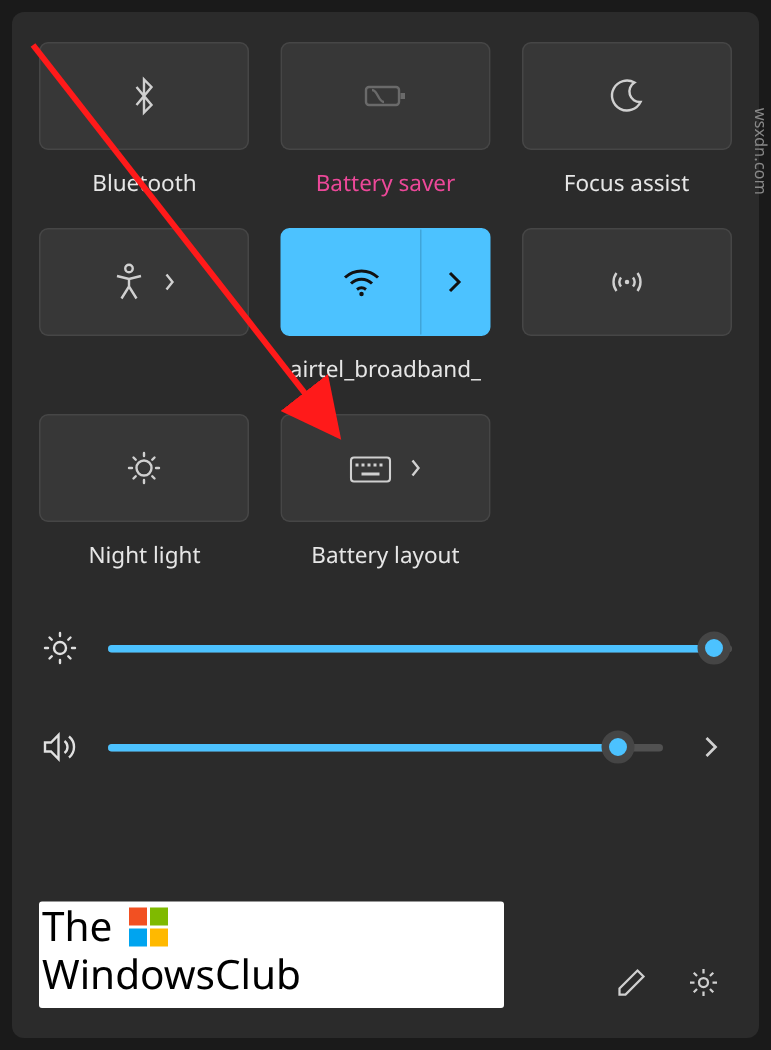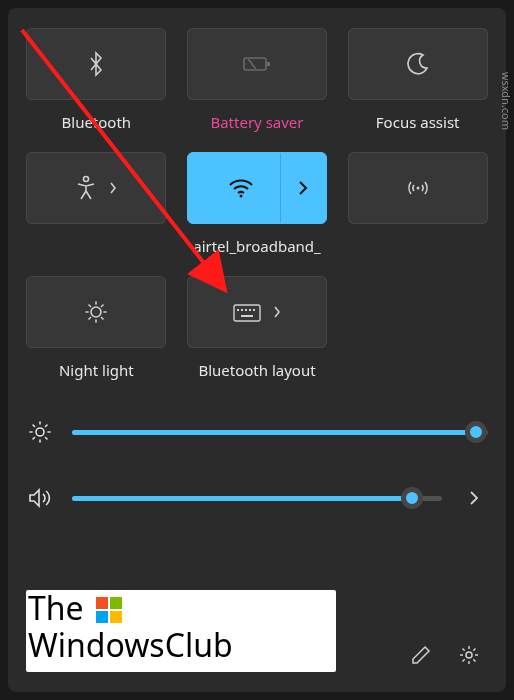--- a/index.html
+++ b/index.html
@@ -132,21 +132,21 @@
     margin-top: 40px;
     display: flex;
     align-items: flex-end;
     justify-content: space-between;
     flex: 1;
   }
   .watermark {
     background: #fff;
     color: #000;
     padding: 0px 2px 8px 2px;
-    font-size: 32px;
+    font-size: 27px;
     font-weight: 400;
     line-height: 1.15;
     border-radius: 2px;
     min-width: 310px;
     position: relative;
   }
   .watermark .flag {
     display: inline-block;
     width: 26px;
     height: 26px;
@@ -305,21 +305,21 @@
                 <rect x="17" y="8" width="2" height="2"></rect>
               <rect x="21" y="8" width="2" height="2"></rect>
               <rect x="9" y="14" width="12" height="2"></rect>
             </g>
           </svg>
           <svg width="10" height="14" viewBox="0 0 10 14" stroke="#d0d0d0" stroke-width="1.6" fill="none">
             <path d="M3 2 L7 7 L3 12"></path>
           </svg>
         </span>
       </div>
-      <div class="label">Bluetooth layout</div>
+      <div class="label">Battery layout</div>
     </div>
 
     <div></div>
 
   </div>
 
   <div class="sliders">
     <div class="slider-row">
       <div class="slider-icon">
         <svg width="24" height="24" viewBox="0 0 24 24" stroke="#e0e0e0" stroke-width="1.6" fill="none">

